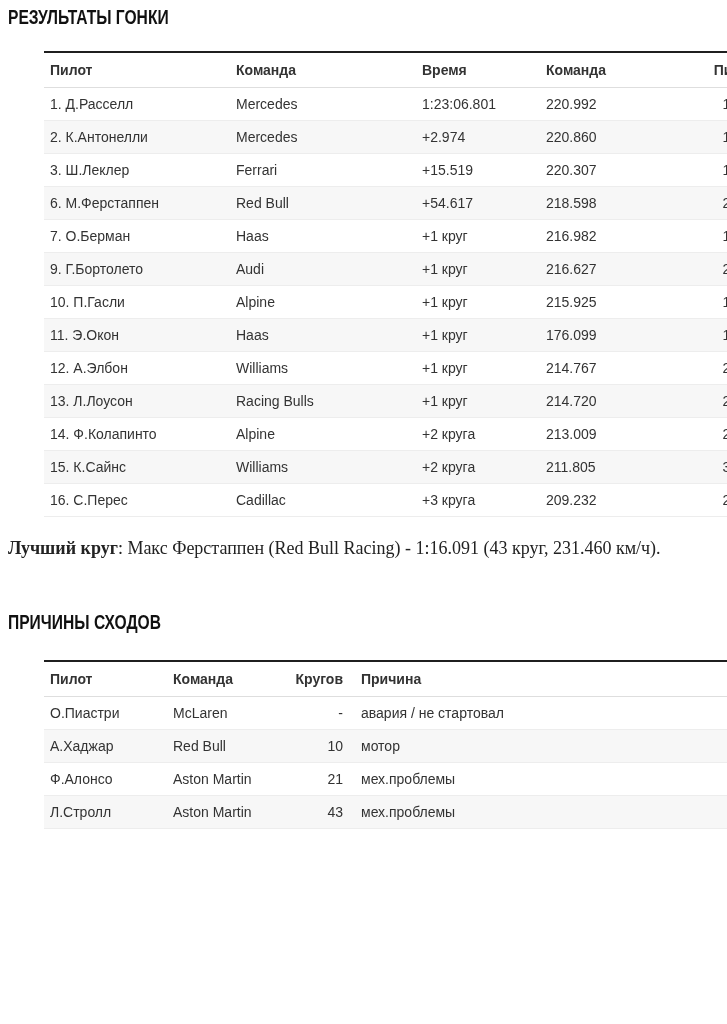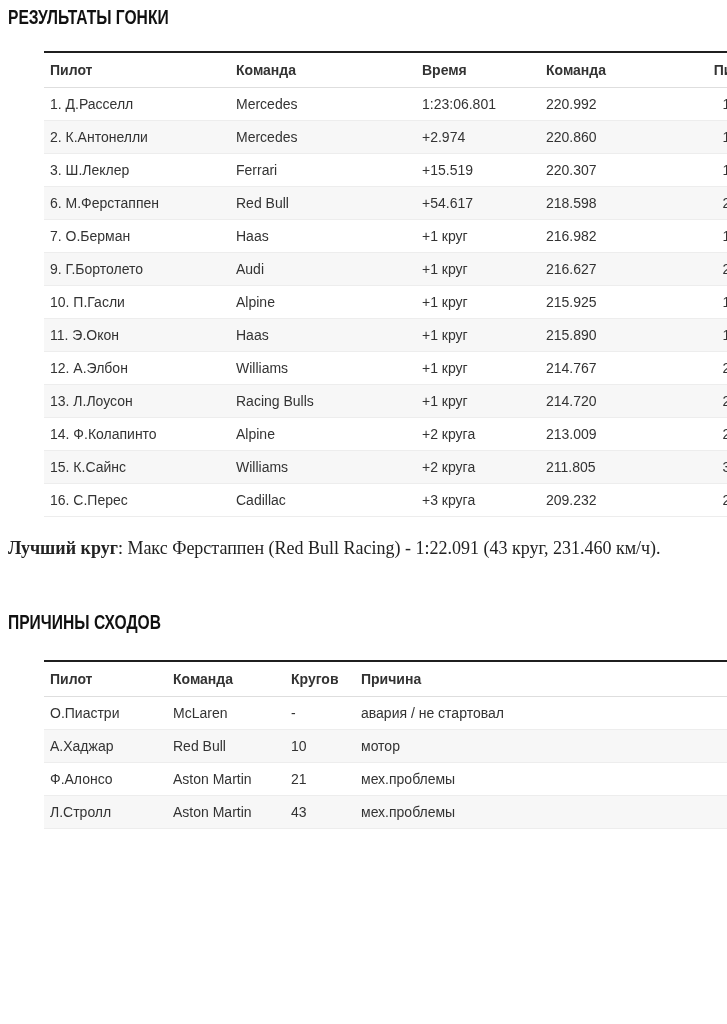--- a/index.html
+++ b/index.html
@@ -57,21 +57,21 @@
     border-bottom:1px solid var(--border-light);
     white-space:nowrap;
     overflow:hidden;
   }
   tbody tr:nth-child(even){background:var(--stripe);}
   
   #results-table th:nth-child(5),
   #results-table td:nth-child(5){text-align:center;}
   
   #retire-table th:nth-child(3),
-  #retire-table td:nth-child(3){text-align:left;}
+  #retire-table td:nth-child(3){text-align:right;}
   #retire-table th:nth-child(4),
   #retire-table td:nth-child(4){padding-left:12px;}
   p.best-lap{
     margin:16px 0 0 0;
     font-family:"Liberation Serif", serif;
     font-size:18px;
     line-height:1.75;
     color:#222222;
   }
   p.best-lap strong{font-weight:700;}
@@ -146,21 +146,21 @@
           <td>10. П.Гасли</td>
           <td>Alpine</td>
           <td>+1 круг</td>
           <td>215.925</td>
           <td>1</td>
         </tr>
         <tr>
           <td>11. Э.Окон</td>
           <td>Haas</td>
           <td>+1 круг</td>
-          <td>215.890</td>
+          <td>176.099</td>
           <td>1</td>
         </tr>
         <tr>
           <td>12. А.Элбон</td>
           <td>Williams</td>
           <td>+1 круг</td>
           <td>214.767</td>
           <td>2</td>
         </tr>
         <tr>
@@ -188,21 +188,21 @@
           <td>16. С.Перес</td>
           <td>Cadillac</td>
           <td>+3 круга</td>
           <td>209.232</td>
           <td>2</td>
         </tr>
       </tbody>
   </table>
 
   <p class="best-lap">
-    <strong>Лучший круг</strong><span>: Макс Ферстаппен (Red Bull Racing) - 1:22.091 (43 круг, 231.460 км/ч).</span>
+    <strong>Лучший круг</strong><span>: Макс Ферстаппен (Red Bull Racing) - 1:16.091 (43 круг, 231.460 км/ч).</span>
   </p>
 </section>
 
 <section>
   <h2 class="section-title second">ПРИЧИНЫ СХОДОВ</h2>
 
   <table id="retire-table" class="retire">
     <colgroup>
       <col style="width:123px">
       <col style="width:118px">

